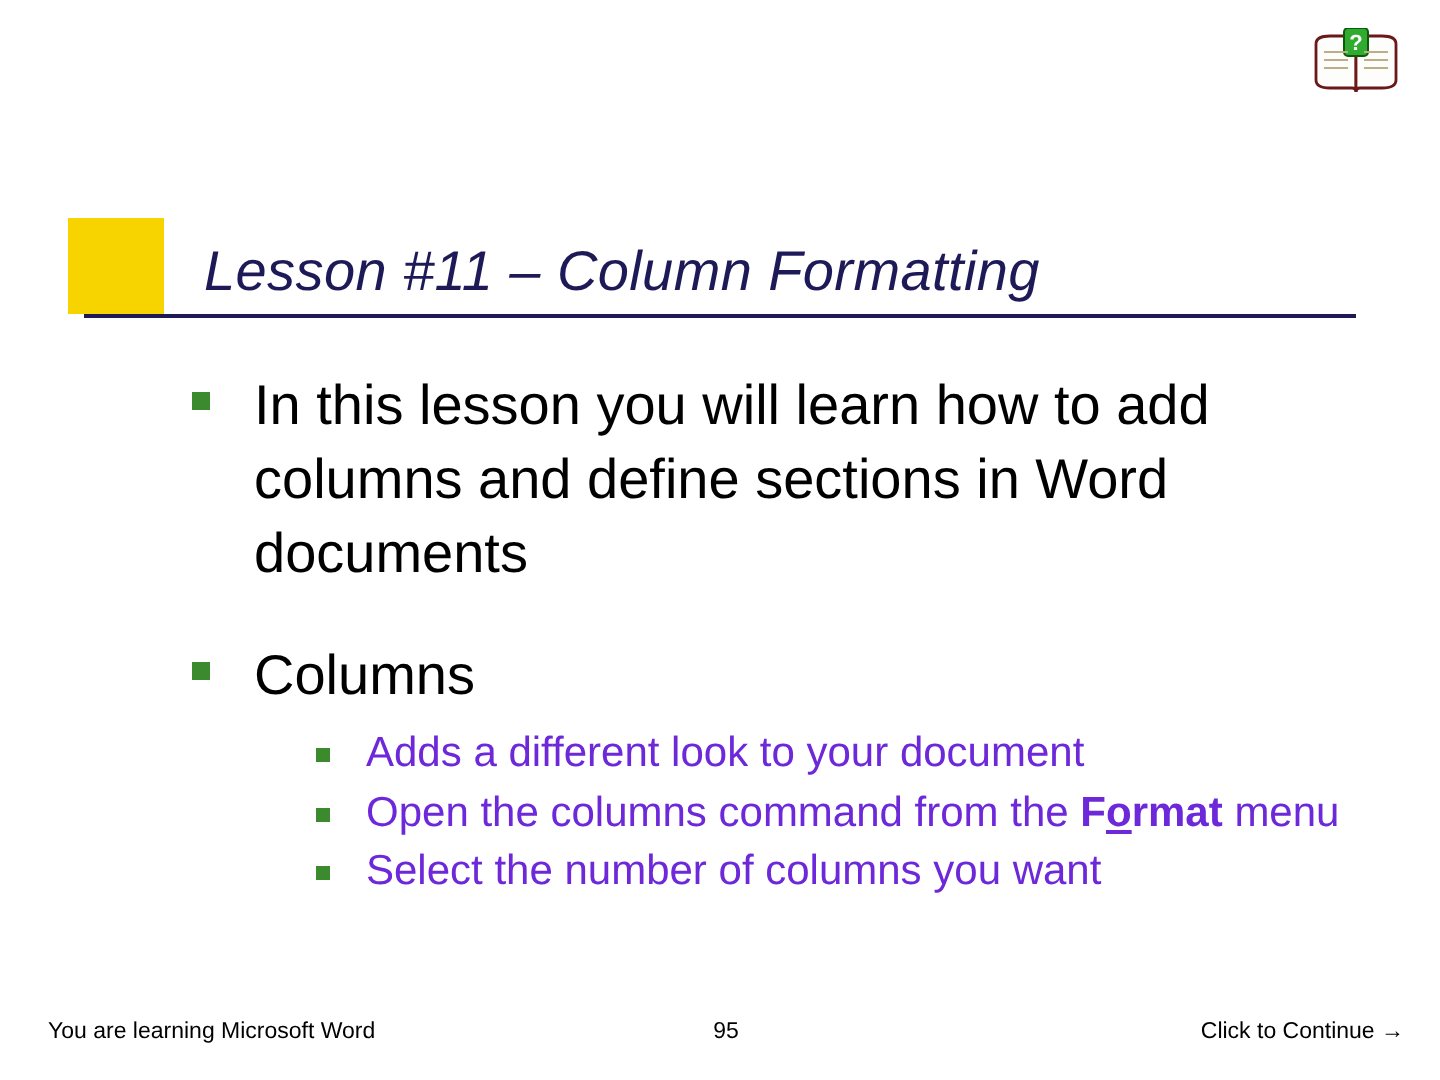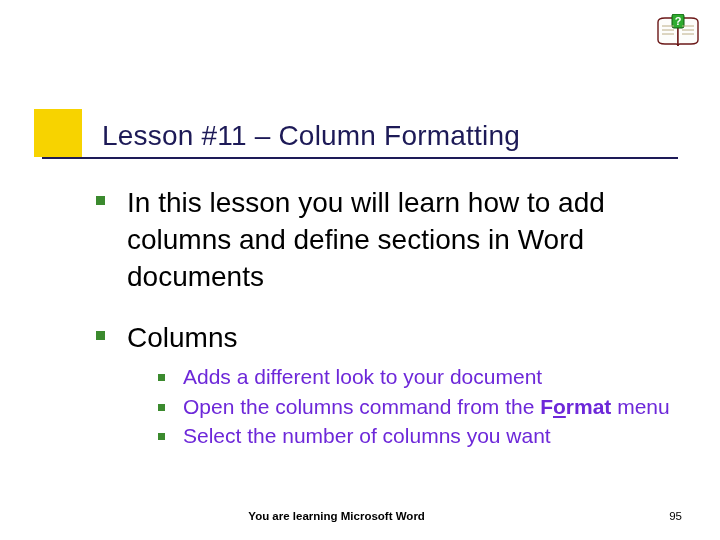--- a/index.html
+++ b/index.html
@@ -23,20 +23,21 @@
   }
   .title {
     position: absolute;
     left: 102px;
     top: 120px;
     font-size: 28px;
     font-weight: 400;
     color: #1d1a57;
     z-index: 2;
     letter-spacing: 0.2px;
+    font-style: italic;
   }
   .title-underline {
     position: absolute;
     left: 42px;
     top: 157px;
     width: 636px;
     height: 2px;
     background: #1d1a57;
     z-index: 2;
   }
@@ -92,21 +93,21 @@
     position: absolute;
     left: 0;
     bottom: 18px;
     width: 720px;
     display: flex;
     align-items: center;
     font-size: 11.5px;
     color: #000;
     padding: 0 18px 0 24px;
   }
-  .footer-left { flex: 1; text-align: center; font-weight: bold; }
+  .footer-left { flex: 1; text-align: left; }
   .footer-center { flex: 0 0 auto; text-align: center; padding: 0 20px; }
   .footer-right { flex: 1; text-align: right; cursor: pointer; }
   .help-icon {
     position: absolute;
     right: 20px;
     top: 14px;
     width: 44px;
     height: 38px;
   }
 </style>
@@ -157,13 +158,14 @@
       <div class="sub-sq"></div>
       <div class="sub-text">Select the number of columns you want</div>
     </div>
   </div>
 
 </div>
 
 <div class="footer">
   <div class="footer-left">You are learning Microsoft Word</div>
   <div class="footer-center">95</div>
+  <div class="footer-right">Click to Continue →</div>
 </div>
 
 </body></html>

